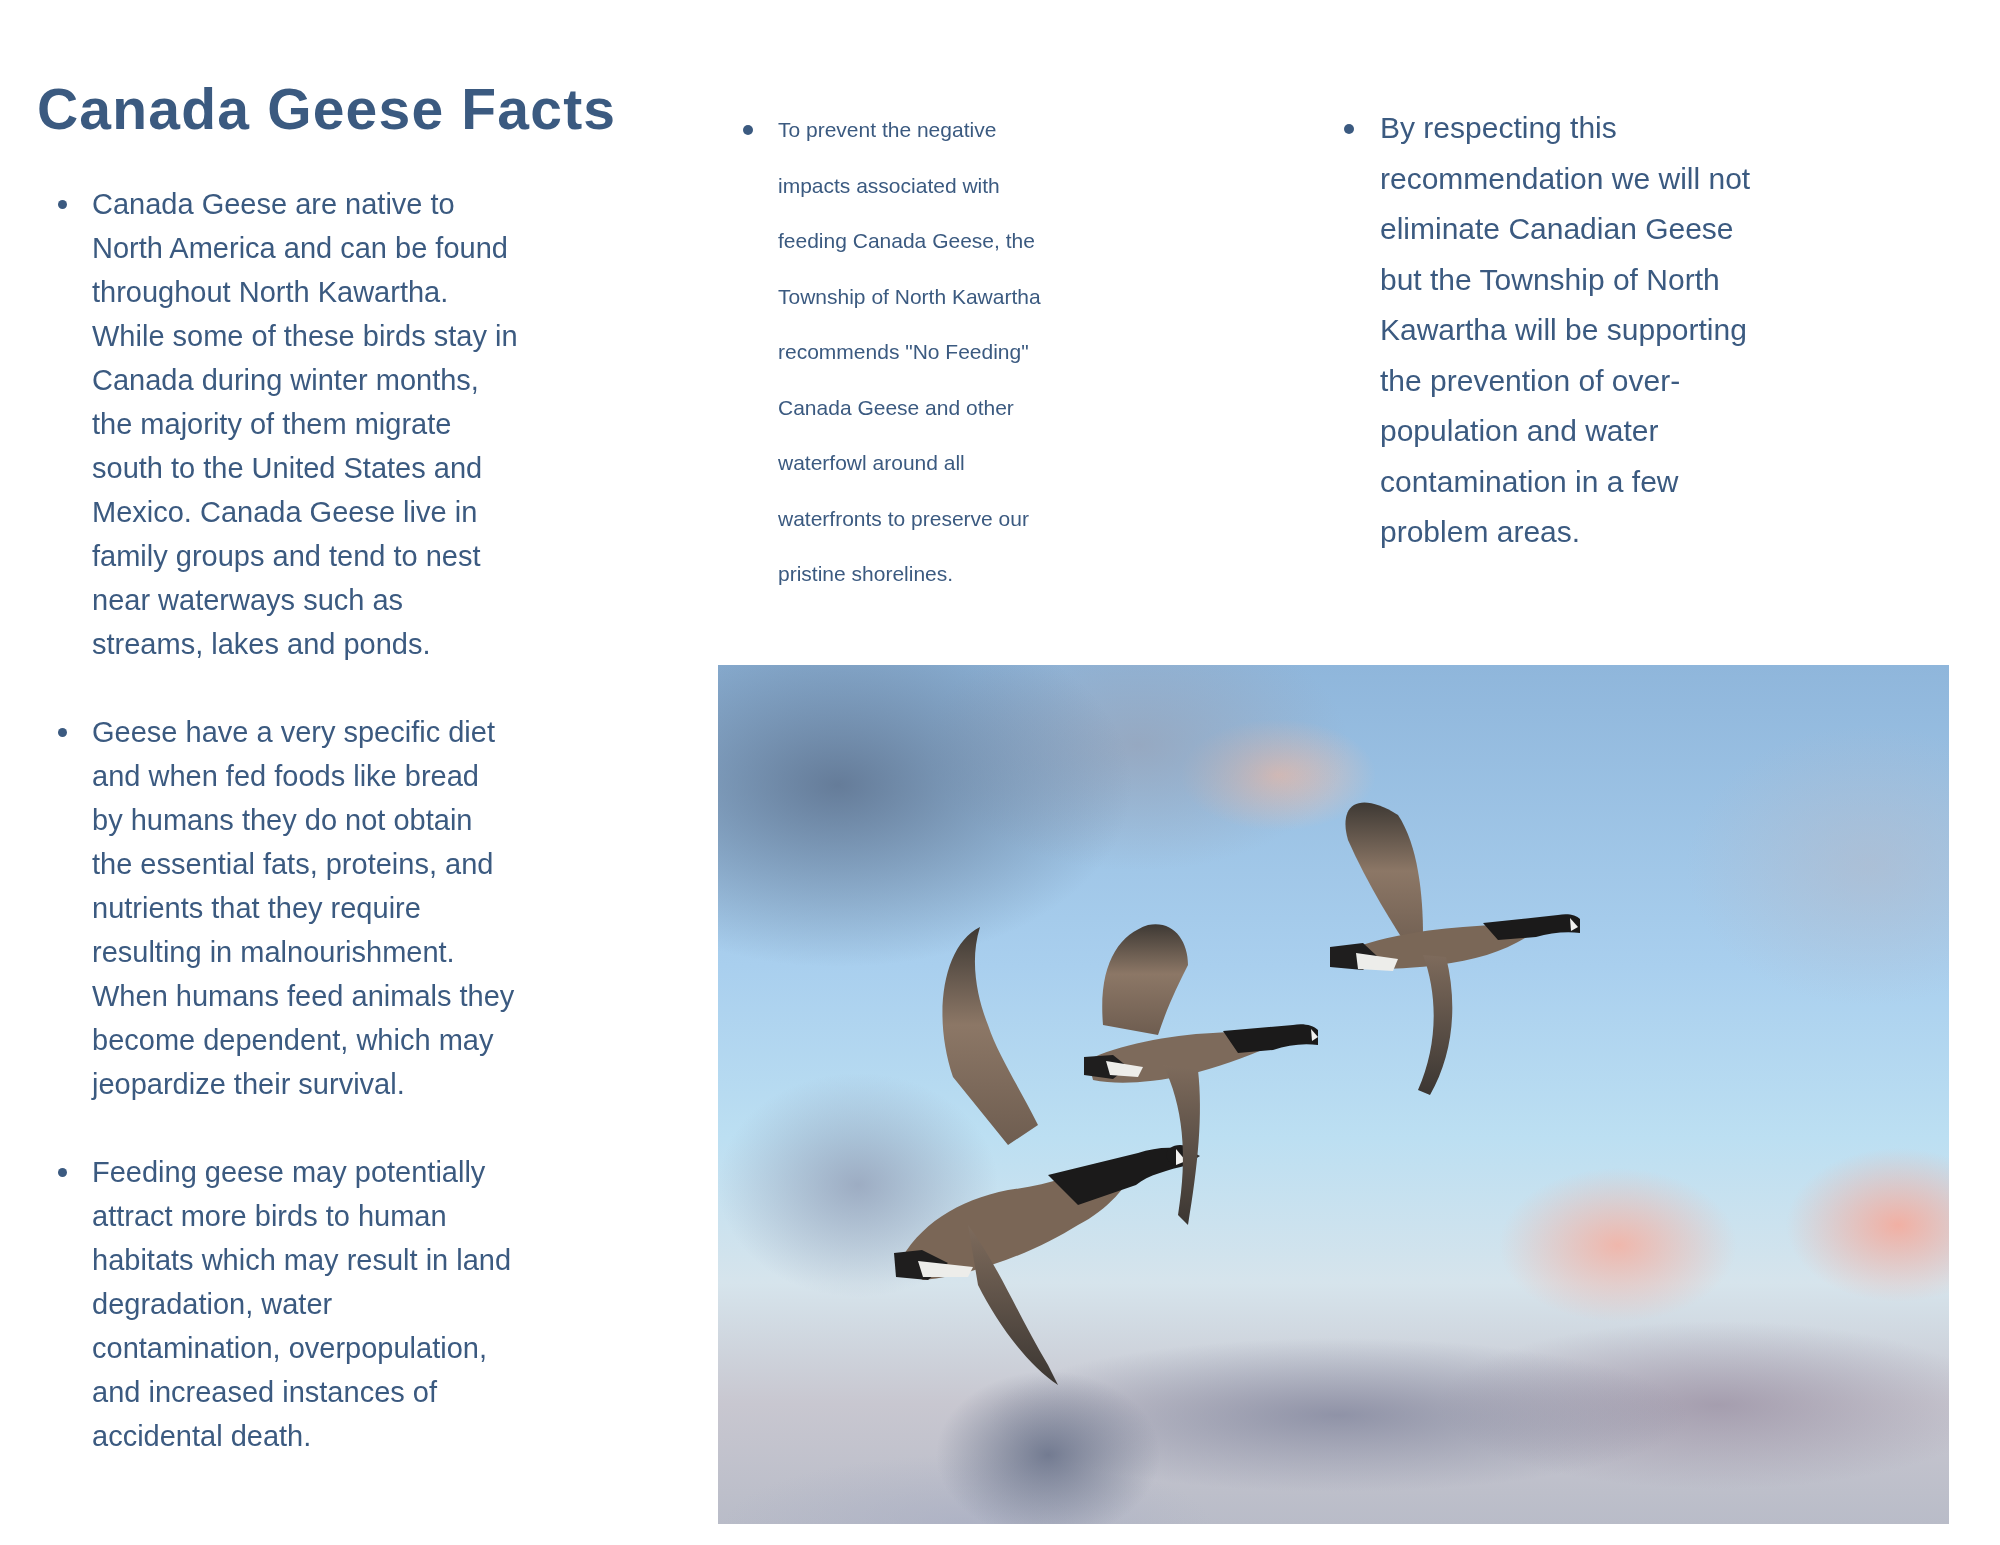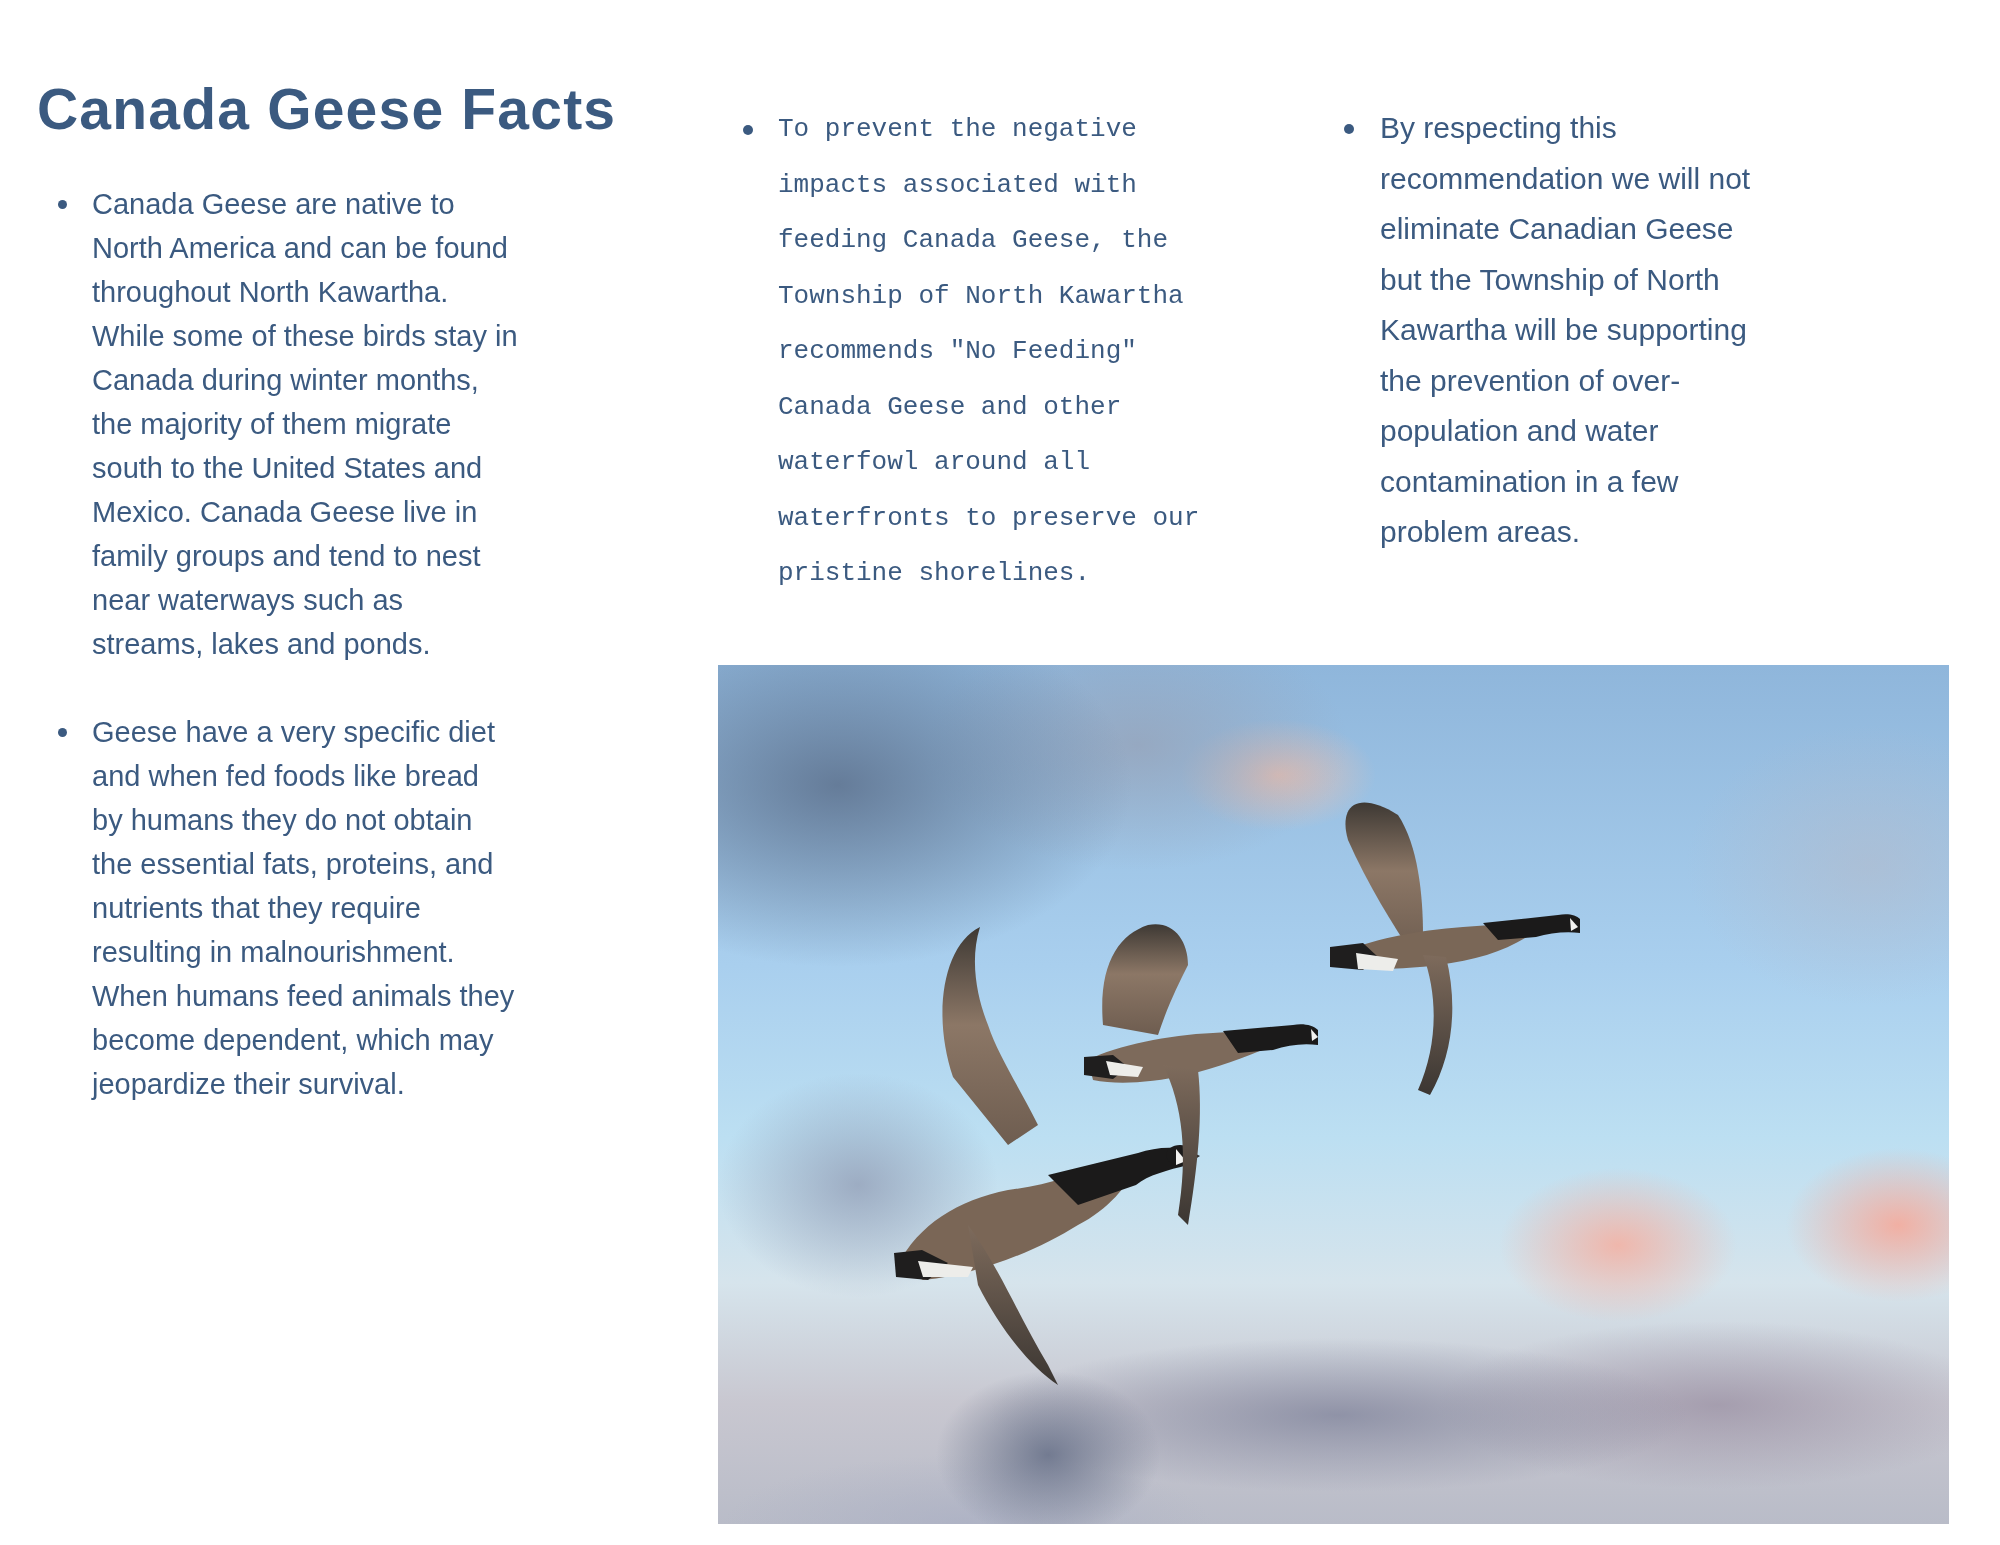--- a/index.html
+++ b/index.html
@@ -13,21 +13,21 @@
   ul.col li .bullet { position: absolute; border-radius: 50%; background: #3b5a80; }
   ul.col li .txt { display: block; white-space: pre-line; }
 
   
   #col-left { left: 92px; top: 182px; width: 560px; }
   #col-left li { font-size: 29px; line-height: 44px; margin-bottom: 44px; }
   #col-left li .bullet { width: 9px; height: 9px; left: -34px; top: 18px; }
 
   
   #col-mid { left: 778px; top: 102px; width: 560px; }
-  #col-mid li { font-size: 26px; line-height: 55.5px; font-family: Liberation Mono, monospace; }
+  #col-mid li { font-size: 21px; line-height: 55.5px; }
   #col-mid li .bullet { width: 10px; height: 10px; left: -35px; top: 23px; }
 
   
   #col-right { left: 1380px; top: 103px; width: 560px; }
   #col-right li { font-size: 30px; line-height: 50.5px; }
   #col-right li .bullet { width: 10px; height: 10px; left: -36px; top: 21px; }
 
   
   .photo { position: absolute; left: 718px; top: 665px; width: 1231px; height: 859px; overflow: hidden;
            background:
@@ -70,20 +70,30 @@
     <span class="bullet"></span>
     <span class="txt">Geese have a very specific diet
 and when fed foods like bread
 by humans they do not obtain
 the essential fats, proteins, and
 nutrients that they require
 resulting in malnourishment.
 When humans feed animals they
 become dependent, which may
 jeopardize their survival.</span>
+  </li>
+  <li>
+    <span class="bullet"></span>
+    <span class="txt">Feeding geese may potentially
+attract more birds to human
+habitats which may result in land
+degradation, water
+contamination, overpopulation,
+and increased instances of
+accidental death.</span>
   </li>
 </ul>
 
 <ul class="col" id="col-mid">
   <li>
     <span class="bullet"></span>
     <span class="txt">To prevent the negative
 impacts associated with
 feeding Canada Geese, the
 Township of North Kawartha

